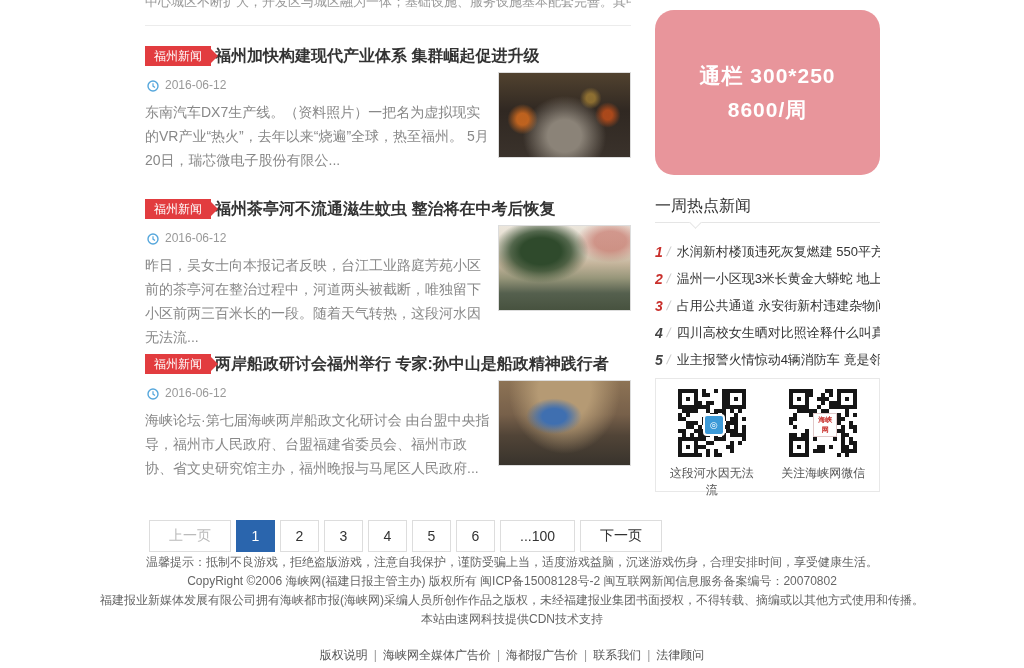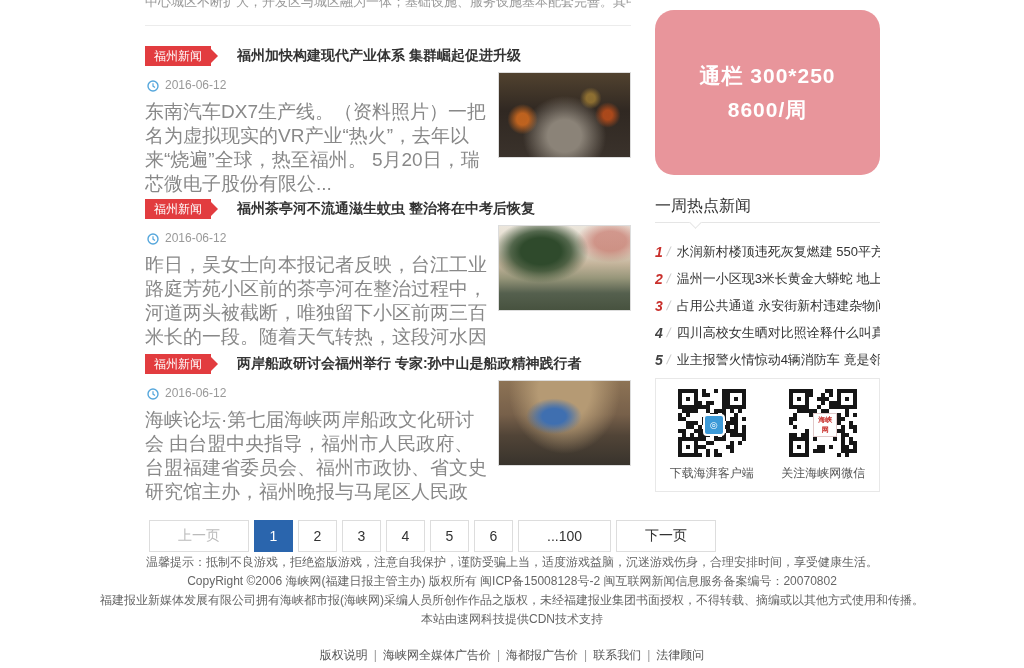--- a/index.html
+++ b/index.html
@@ -16,26 +16,26 @@
   .top-divider{position:absolute;left:0;top:25px;width:486px;border-top:1px solid #ececec;}
 
   .article{position:absolute;left:0;width:486px;height:150px;}
   .art-1{top:45px;} .art-2{top:198px;} .art-3{top:353px;}
 
   .art-head{display:flex;align-items:center;height:22px;}
   .badge{position:relative;background:#e23c3f;color:#fff;font-size:12px;line-height:20px;
          padding:0 9px;flex:0 0 auto;}
   .badge::after{content:'';position:absolute;right:-7px;top:50%;margin-top:-7px;
          border:7px solid transparent;border-left:7px solid #e23c3f;border-right:0;}
-  .art-title{margin-left:26px;font-size:14px;font-weight:bold;color:#333;white-space:nowrap;overflow:hidden;}
+  .art-title{margin-left:4px;font-size:16px;font-weight:bold;color:#333;white-space:nowrap;overflow:hidden;}
 
   .art-date{position:absolute;left:2px;top:33px;display:flex;align-items:flex-end;font-size:12px;color:#999;}
   .clock{width:12px;height:12px;margin-right:6px;display:block;}
 
-  .art-summary{position:absolute;left:0;top:55px;width:345px;font-size:19px;line-height:24px;color:#888;
+  .art-summary{position:absolute;left:0;top:55px;width:345px;font-size:14px;line-height:24px;color:#888;
                overflow:hidden;max-height:96px;}
 
   .art-img{position:absolute;right:0;top:27px;width:133px;height:86px;border:1px solid #ddd;box-sizing:border-box;}
   .img-factory{background:
       radial-gradient(circle at 18% 55%, rgba(214,108,30,.85) 0 5%, transparent 13%),
       radial-gradient(circle at 83% 50%, rgba(200,80,25,.8) 0 4%, transparent 11%),
       radial-gradient(circle at 70% 30%, rgba(220,170,60,.5) 0 4%, transparent 10%),
       radial-gradient(ellipse at 50% 75%, #8b8378 0 18%, transparent 45%),
       linear-gradient(180deg,#51422f 0%,#302822 45%,#3a322b 100%);}
   .img-canal{background:
@@ -44,21 +44,21 @@
       linear-gradient(180deg,#ece6dc 0%,#e0d6c6 28%,#c4b49b 45%,#97967a 62%,#55604e 80%,#47523f 100%);}
   .img-conference{background:
       radial-gradient(ellipse at 42% 42%, #3f6fb0 0 11%, rgba(63,111,176,.7) 16%, transparent 26%),
       radial-gradient(ellipse at 50% 12%, #b59a74 0 28%, transparent 60%),
       linear-gradient(180deg,#8d7355 0%,#77604a 40%,#514437 65%,#38332c 100%);}
 
   
   #pager{position:absolute;left:149px;top:520px;display:flex;}
   .pg{border:1px solid #ddd;background:#fff;color:#333;font-size:14px;height:30px;min-width:25px;
       display:flex;align-items:center;justify-content:center;margin-right:5px;padding:0 6px;box-sizing:content-box;cursor:pointer;}
-  .pg.wide{padding:0 28px;}
+  .pg.wide{padding:0 19px;}
   .pg.disabled{color:#bbb;cursor:default;}
   .pg.active{background:#2a65ad;border-color:#2a65ad;color:#fff;}
 
   
   #sidebar{position:absolute;left:655px;top:0;width:225px;}
   .ad-banner{position:absolute;top:10px;left:0;width:225px;height:165px;
       display:flex;flex-direction:column;align-items:center;justify-content:center;cursor:pointer;border-radius:19px;}
   .ad-banner div{color:#fff;font-size:21px;font-weight:bold;line-height:34px;letter-spacing:1px;}
   .hot-title{position:absolute;top:196px;left:0;font-size:16px;color:#333;}
   .hot-divider{position:absolute;top:222px;left:0;width:225px;border-top:1px solid #e5e5e5;}
@@ -492,21 +492,21 @@
             <i class="on"></i>
             <i></i>
             <i></i>
             <i></i>
             <i></i>
             <i></i>
             <i></i>
           </div>
         <div class="qr-logo blue" data-name="app-logo-icon">◎</div>
       </div>
-      <div class="qr-label" data-name="app-qr-label">下载海湃客户端</div>
+      <div class="qr-label" data-name="app-qr-label">这段河水因无法流</div>
     </div>
     <div class="qr-unit" data-name="wechat-qr-unit">
       <div class="qr-wrap">
         <div class="qr-grid" data-name="wechat-qr-code">
             <i class="on"></i>
             <i class="on"></i>
             <i class="on"></i>
             <i class="on"></i>
             <i class="on"></i>
             <i class="on"></i>

